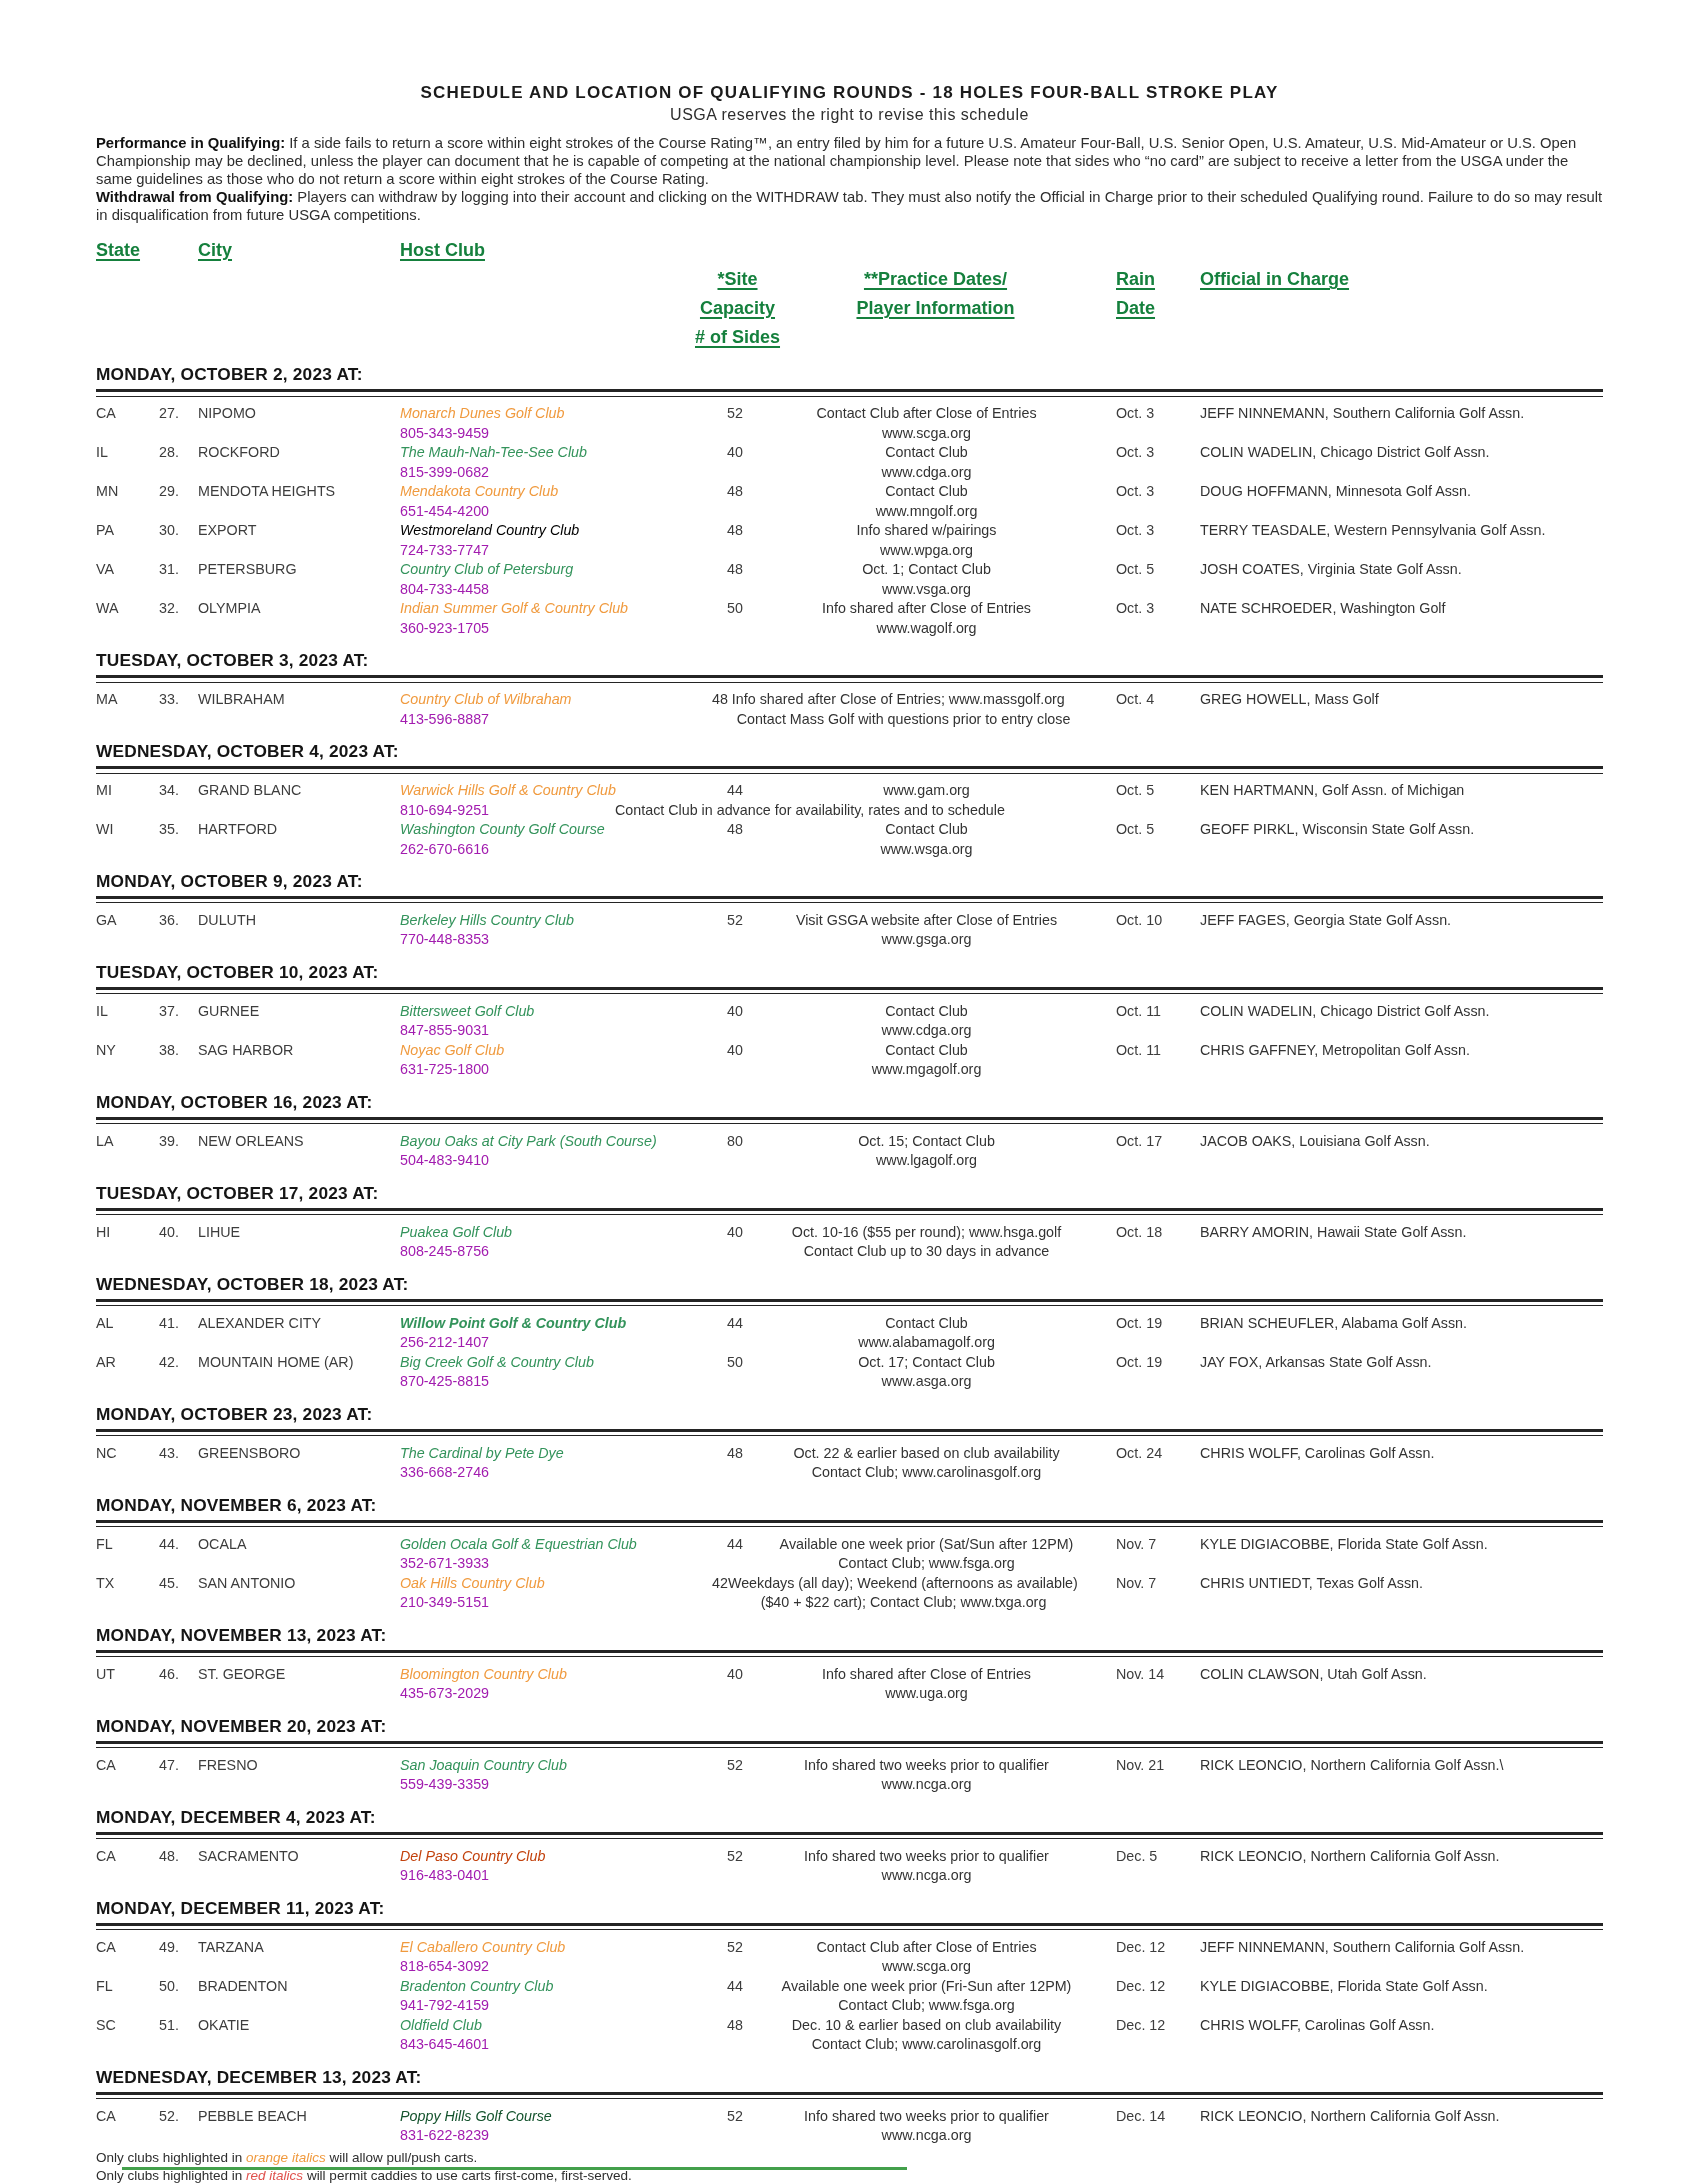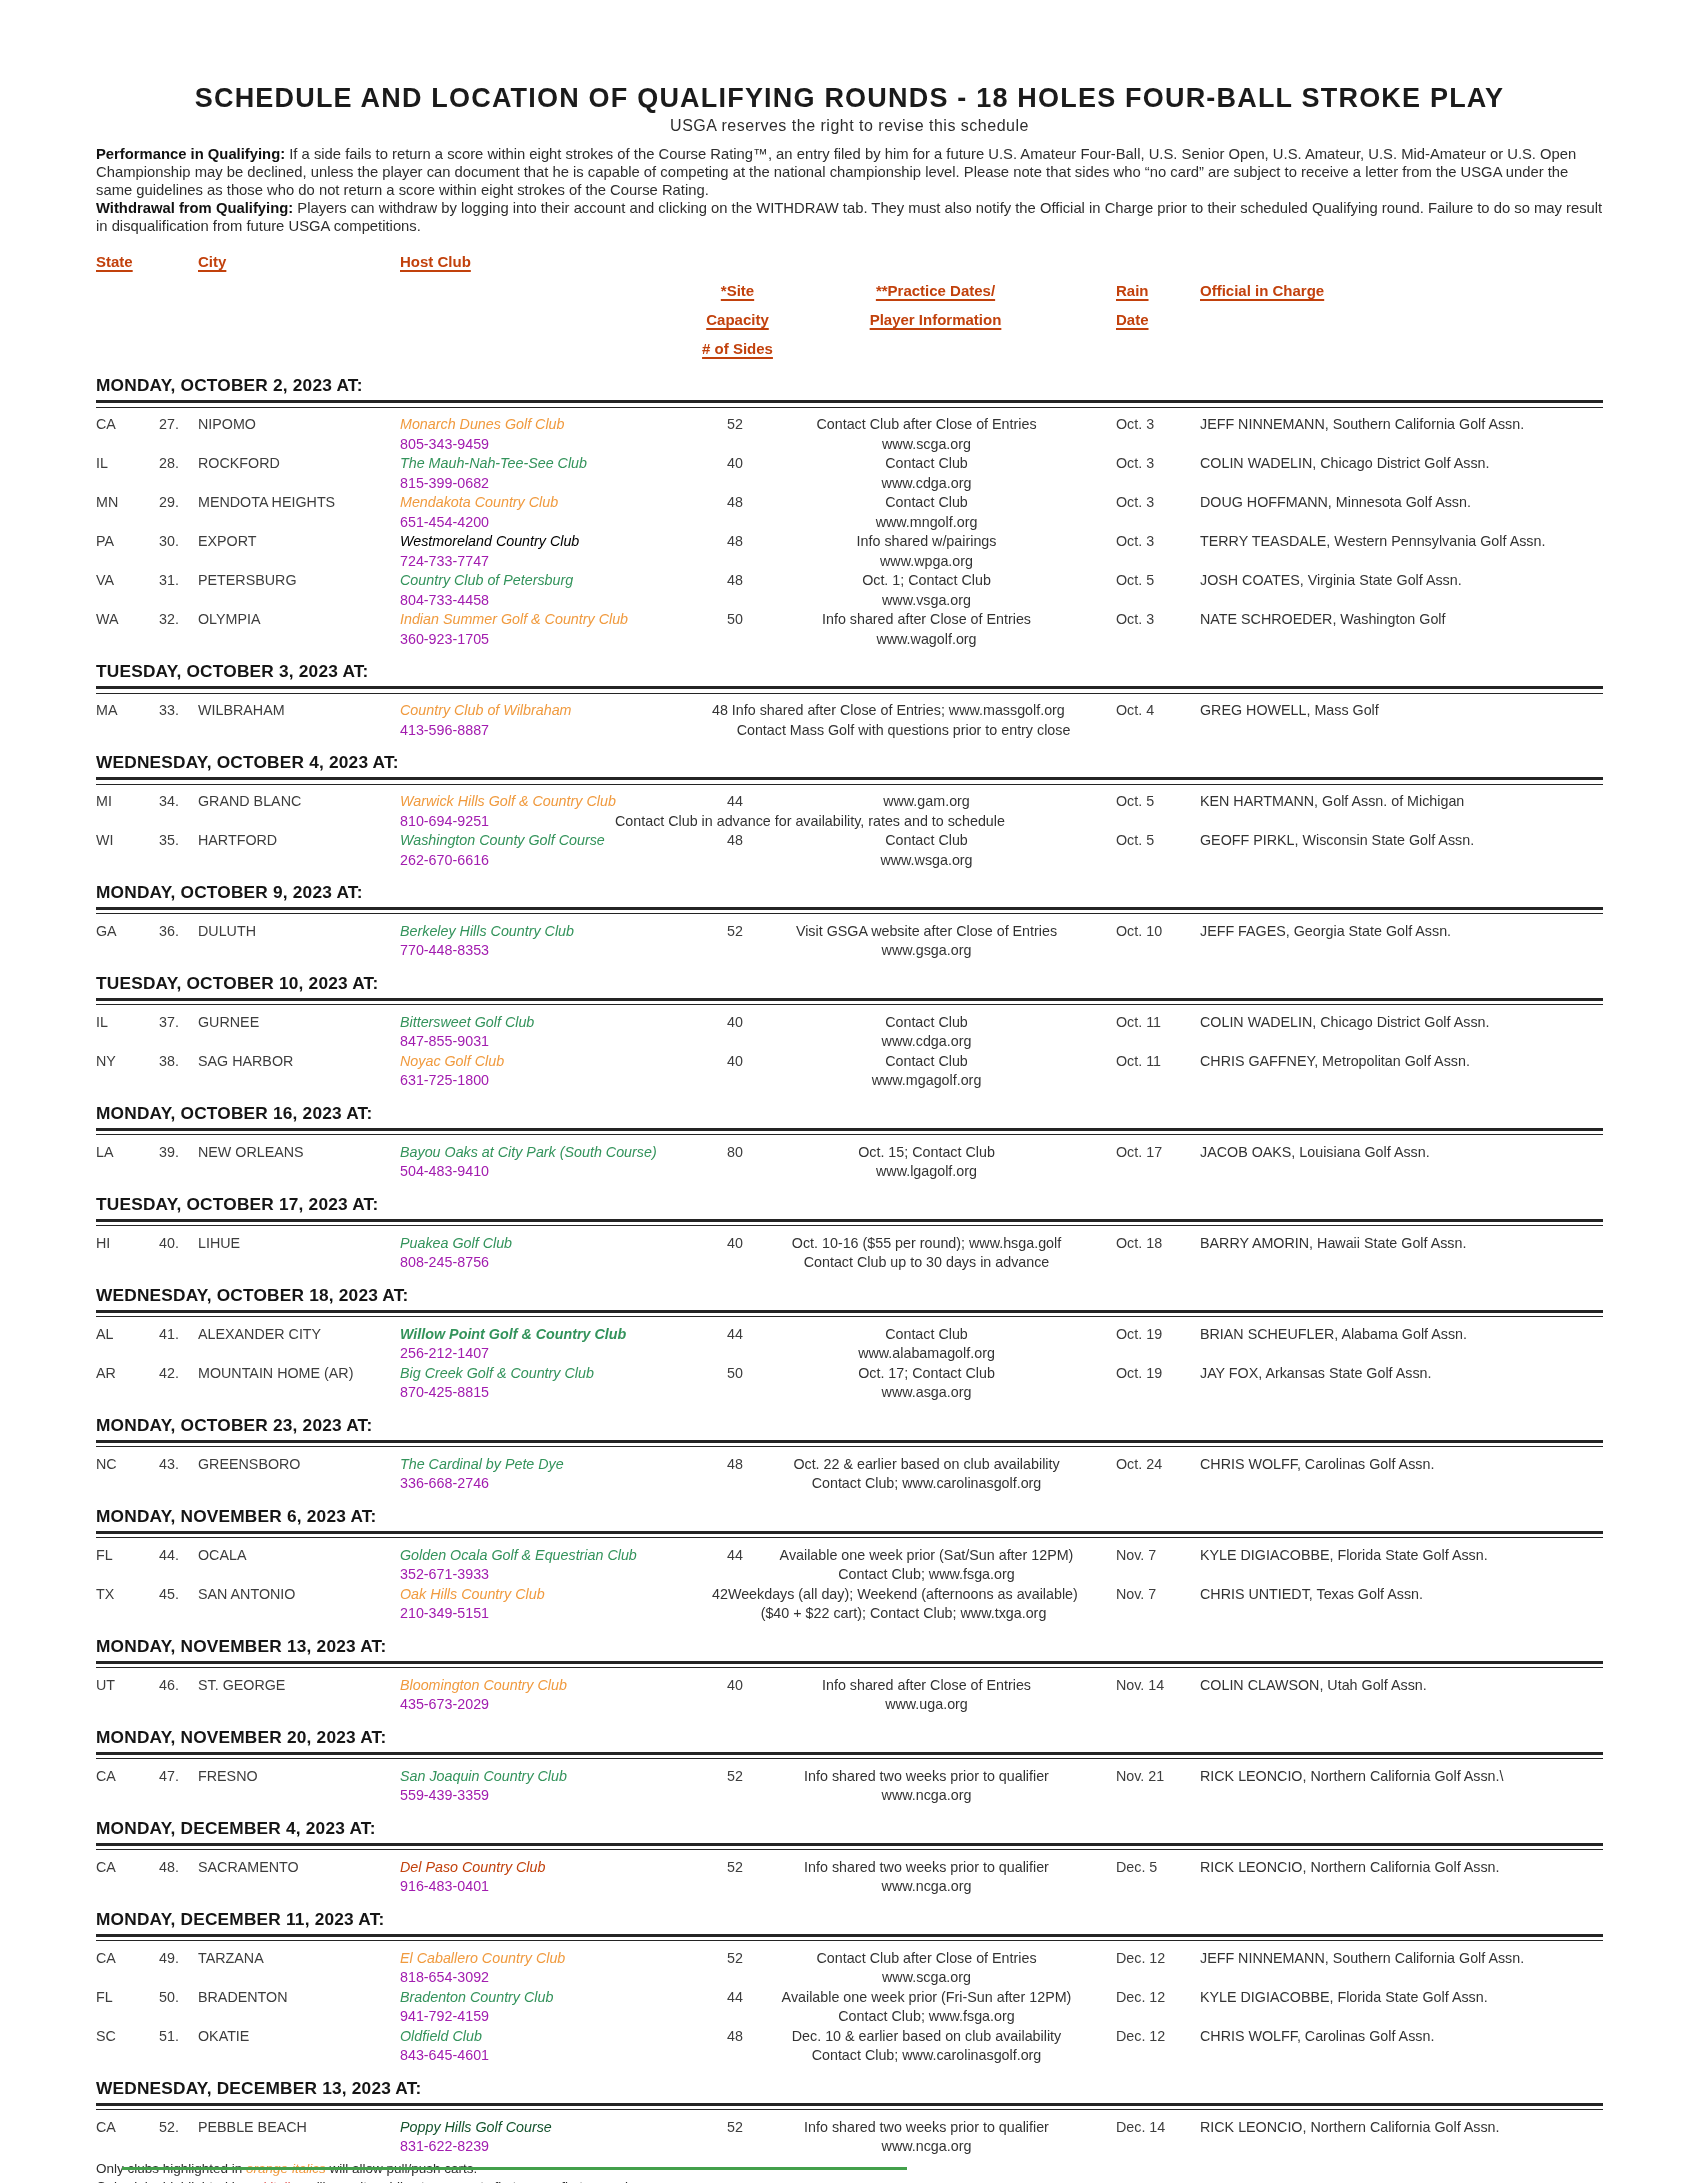--- a/index.html
+++ b/index.html
@@ -1,27 +1,27 @@
 <!DOCTYPE html>
 <html style="font-size:13.5px"><head>
 <meta charset="utf-8">
 <style>
   html,body{margin:0;padding:0;background:#fff;}
   .page{width:1687px;height:2183px;position:relative;background:#ffffff;
         font-family:"Liberation Sans",sans-serif;color:#333;overflow:hidden;}
   .content{width:1507px;margin:0 auto 0 96px;}
-  h1.title{margin:0;padding-top:83px;text-align:center;font-size:27px;font-weight:bold;
+  h1.title{margin:0;padding-top:83px;text-align:center;font-size:17px;font-weight:bold;
            letter-spacing:1.2px;color:#1b1b1b;}
   .subtitle{text-align:center;font-size:16px;letter-spacing:0.5px;color:#2e2e2e;margin-top:3.4px;}
   .intro{margin:0;font-size:14.8px;line-height:18px;color:#2e2e2e;}
   .intro:first-of-type{margin-top:10px;}
   .intro b{color:#111;}
   
   .colheads{display:grid;grid-template-columns:63px 39px 202px 312px 46px 337px 105px 1fr;
-            margin-top:11.8px;font-size:15px;font-weight:bold;color:#c2410c;line-height:29px;}
+            margin-top:11.8px;font-size:18px;font-weight:bold;color:#15803d;line-height:29px;}
   .colheads .u{text-decoration:underline;text-decoration-thickness:1.7px;text-underline-offset:3.4px;}
   .ch-cap{text-align:center;}
   .ch-practice{text-align:center;}
   .ch-rain{padding-left:21px;}
   
   .sec{margin-top:11.8px;}
   .sec-head{margin:0;font-size:17.3px;font-weight:bold;color:#151515;letter-spacing:0.2px;}
   .rule{height:3.4px;border-top:3.8px solid #242424;border-bottom:1.7px solid #242424;margin:4.2px 0 7.6px 0;}
   .row{display:grid;grid-template-columns:63px 39px 202px 312px 46px 337px 105px 1fr;
        align-items:start;font-size:14.3px;line-height:19.4px;min-height:39px;color:#3d3d3d;}

